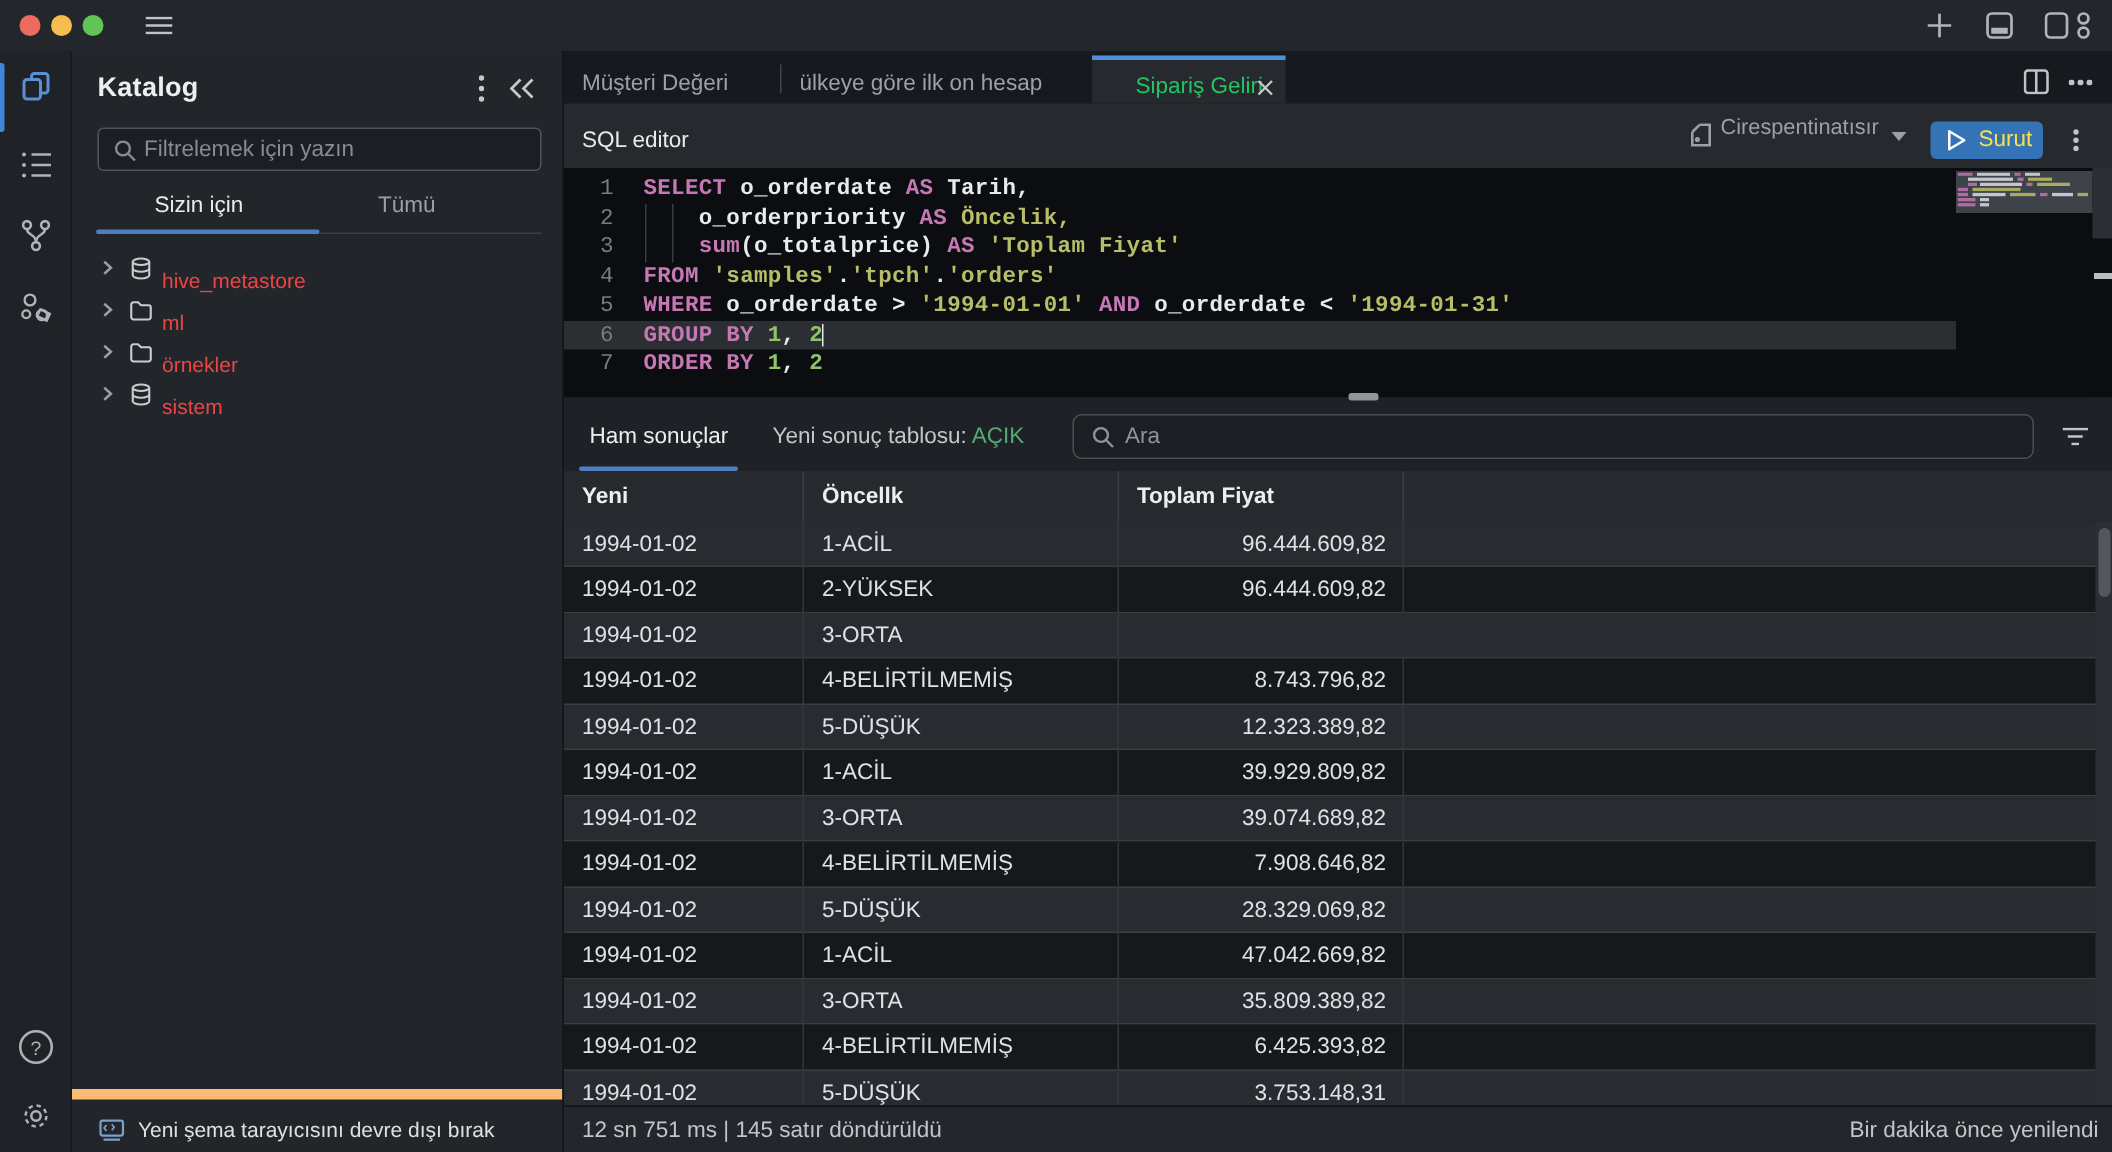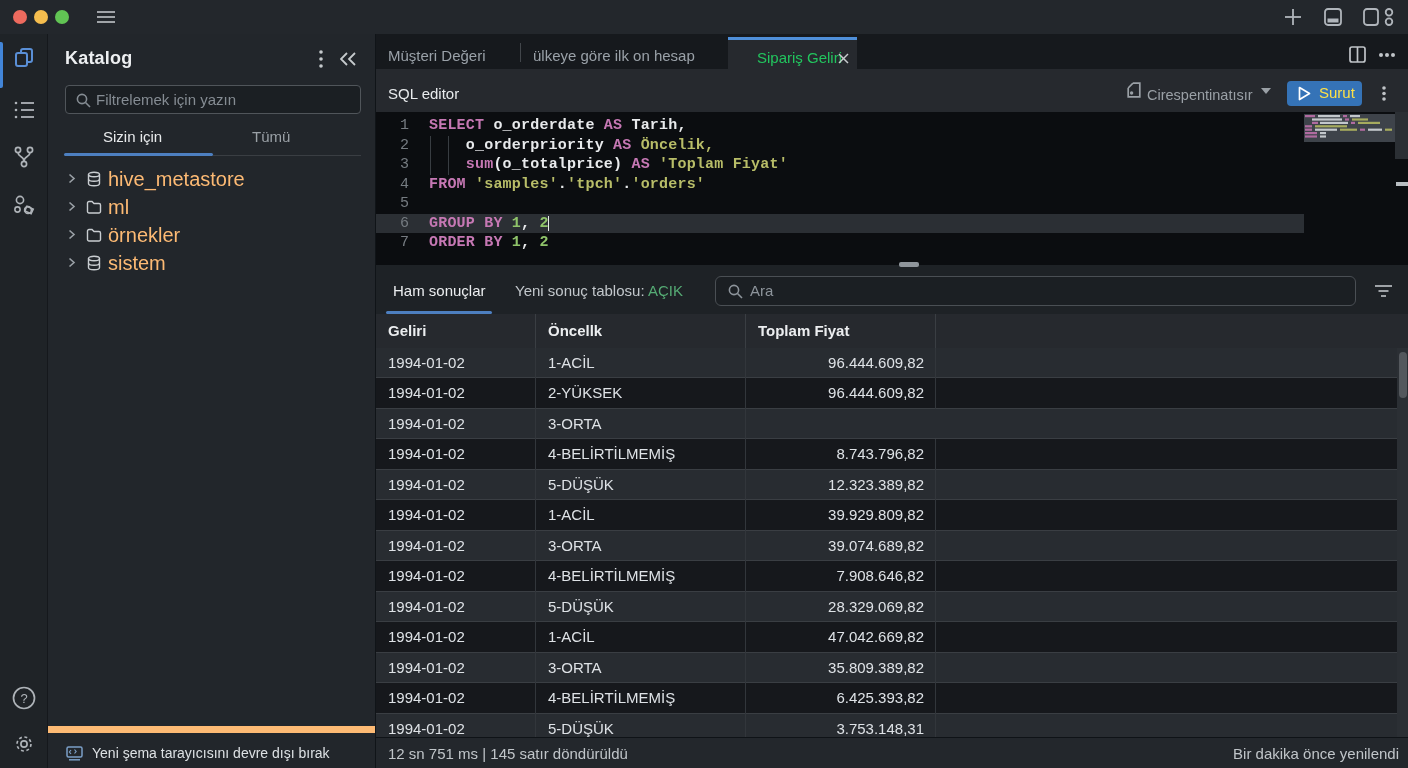--- a/index.html
+++ b/index.html
@@ -16,34 +16,34 @@
 #side { position:absolute; left:48px; top:34px; width:327px; height:734px; background:#22262b; }
 #katalog { position:absolute; left:17px; top:14px; font-size:18px; font-weight:bold; color:#edeff1; letter-spacing:0.2px; }
 #searchbox { position:absolute; left:17px; top:51px; width:296px; height:29px; background:#1b1f23; border:1px solid #50555a; border-radius:4px; }
 #searchbox span { position:absolute; left:30px; top:5px; font-size:15px; color:#858c93; }
 .stab { position:absolute; top:94px; font-size:15px; }
 #underline { position:absolute; left:16px; top:119px; width:149px; height:3px; background:#4d7fc0; border-radius:2px; }
 #tabbase { position:absolute; left:165px; top:121px; width:148px; height:1px; background:#3a3e43; }
 .trow { position:absolute; left:0; width:327px; height:28px; }
 .trow .chev { position:absolute; left:18px; top:8px; width:11px; height:11px; }
 .trow .tic { position:absolute; left:38px; top:6px; width:16px; height:16px; }
-.trow .tlabel { position:absolute; left:60px; top:3px; font-size:20px; color:#fdba74; }
+.trow .tlabel { position:absolute; left:60px; top:14px; font-size:14px; color:#ef4444; }
 #sidefoot { position:absolute; left:0; top:692px; width:327px; height:48px; border-top:7px solid #fdba74; }
 #sidefoot .ftxt { position:absolute; left:44px; top:12px; font-size:14px; color:#dde1e4; }
 
 #main { position:absolute; left:375px; top:34px; width:1033px; height:734px; background:#16191d; border-left:1px solid #101418; }
 #tabsbar { position:absolute; left:0; top:0; width:1033px; height:35px; background:#16191d; }
 .etab { position:absolute; top:4px; height:31px; line-height:35px; font-size:15px; color:#9aa1a8; }
 #activetab { position:absolute; left:352px; top:3px; width:129px; height:32px; background:#26292e; border-top:3px solid #4f8fd9; }
 #activetab span { position:absolute; left:29px; top:9px; font-size:15px; color:#22c55e; }
 #tabsep { position:absolute; left:144px; top:9px; width:1px; height:19px; background:#42464b; }
 
 #toolbar { position:absolute; left:0; top:35px; width:1033px; height:43px; background:#26292e; }
 #sqleditor { position:absolute; left:12px; top:16px; font-size:15px; color:#e8ebed; }
-#whname { position:absolute; left:771px; top:18px; font-size:14.5px; color:#9aa0a6; }
+#whname { position:absolute; left:771px; top:8px; font-size:14.5px; color:#9aa0a6; }
 #runbtn { position:absolute; left:911px; top:12px; width:75px; height:25px; background:#3573b7; border-radius:4px; }
 #runbtn span { position:absolute; left:32px; top:3px; font-size:15px; color:#fde047; }
 
 #editor { position:absolute; left:0; top:78px; width:1033px; height:153px; background:#0b0d10; font-family:"Liberation Mono",monospace; font-size:15px; }
 .cl span { font-weight:bold; }
 #curline { position:absolute; left:0; top:101.5px; width:928px; height:19.5px; background:#2b2f34; }
 .cl { position:absolute; height:19.5px; line-height:19.5px; white-space:pre; letter-spacing:0.2px; }
 .lnum { position:absolute; left:0; width:33px; text-align:right; color:#767c82; height:19.5px; line-height:19.5px; }
 .kw { color:#c678b4; } .str { color:#b8bd68; } .num { color:#8fc36a; } .pl { color:#e8eaec; }
 .iguide { position:absolute; width:1px; background:#383d42; }
@@ -287,20 +287,21 @@
     <div class="lnum" style="top:62.5px;">4</div>
     <div class="lnum" style="top:82px;">5</div>
     <div class="lnum" style="top:101.5px;">6</div>
     <div class="lnum" style="top:121px;">7</div>
     <div class="iguide" style="left:53.5px; top:23.5px; height:39px;"></div>
     <div class="iguide" style="left:71.5px; top:23.5px; height:39px;"></div>
     <div class="cl" style="left:53px; top:4px;"><span class="kw">SELECT</span><span class="pl"> o_orderdate </span><span class="kw">AS</span><span class="pl"> Tarih,</span></div>
     <div class="cl" style="left:53px; top:23.5px;"><span class="pl">    o_orderpriority </span><span class="kw">AS</span><span class="str"> Öncelik,</span></div>
     <div class="cl" style="left:53px; top:43px;"><span class="pl">    </span><span class="kw">sum</span><span class="pl">(o_totalprice) </span><span class="kw">AS</span><span class="str"> 'Toplam Fiyat'</span></div>
     <div class="cl" style="left:53px; top:62.5px;"><span class="kw">FROM</span><span class="str"> 'samples'</span><span class="pl">.</span><span class="str">'tpch'</span><span class="pl">.</span><span class="str">'orders'</span></div>
+    <div class="cl" style="left:53px; top:82px;"><span class="kw">WHERE</span><span class="pl"> o_orderdate &gt; </span><span class="str">'1994-01-01'</span><span class="kw"> AND</span><span class="pl"> o_orderdate &lt; </span><span class="str">'1994-01-31'</span></div>
     <div class="cl" style="left:53px; top:101.5px;"><span class="kw">GROUP BY</span><span class="num"> 1</span><span class="pl">,</span><span class="num"> 2</span></div>
     <div class="cl" style="left:53px; top:121px;"><span class="kw">ORDER BY</span><span class="num"> 1</span><span class="pl">,</span><span class="num"> 2</span></div>
     <div id="cursor"></div>
     <div id="minimap">
       <div id="mslab"></div>
       <svg class="abs" style="left:1px; top:3px;" width="89" height="24" viewBox="0 0 89 24">
         <g>
           <rect x="0" y="0" width="10" height="2.2" fill="#b06ba0"></rect>
             <rect x="13" y="0" width="22" height="2.2" fill="#c3c7cb"></rect>
             <rect x="38" y="0" width="4" height="2.2" fill="#b06ba0"></rect>
@@ -343,21 +344,21 @@
       <span>Ara</span>
     </div>
     <svg class="abs" style="left:999px; top:19.5px;" width="17" height="12" viewBox="0 0 17 12">
       <g stroke="#c0c5c9" stroke-width="1.6">
           <line x1="0" y1="1" x2="17" y2="1"></line>
           <line x1="3.5" y1="6" x2="13.5" y2="6"></line>
           <line x1="6" y1="11" x2="11" y2="11"></line>
         </g>
     </svg>
     <div id="thead">
-      <div class="hcell" style="left:0; width:160px;">Geliri</div>
+      <div class="hcell" style="left:0; width:160px;">Yeni</div>
       <div class="hcell" style="left:160px; width:210px;">Öncellk</div>
       <div class="hcell" style="left:370px; width:190px;">Toplam Fiyat</div>
     </div>
     <div id="tbody">
         <div class="r odd" style="top: 0px;">
           <div class="c c1">1994-01-02</div>
           <div class="c c2">1-ACİL</div>
           <div class="c c3">96.444.609,82</div>
           <div class="c c4"></div>
         </div>

